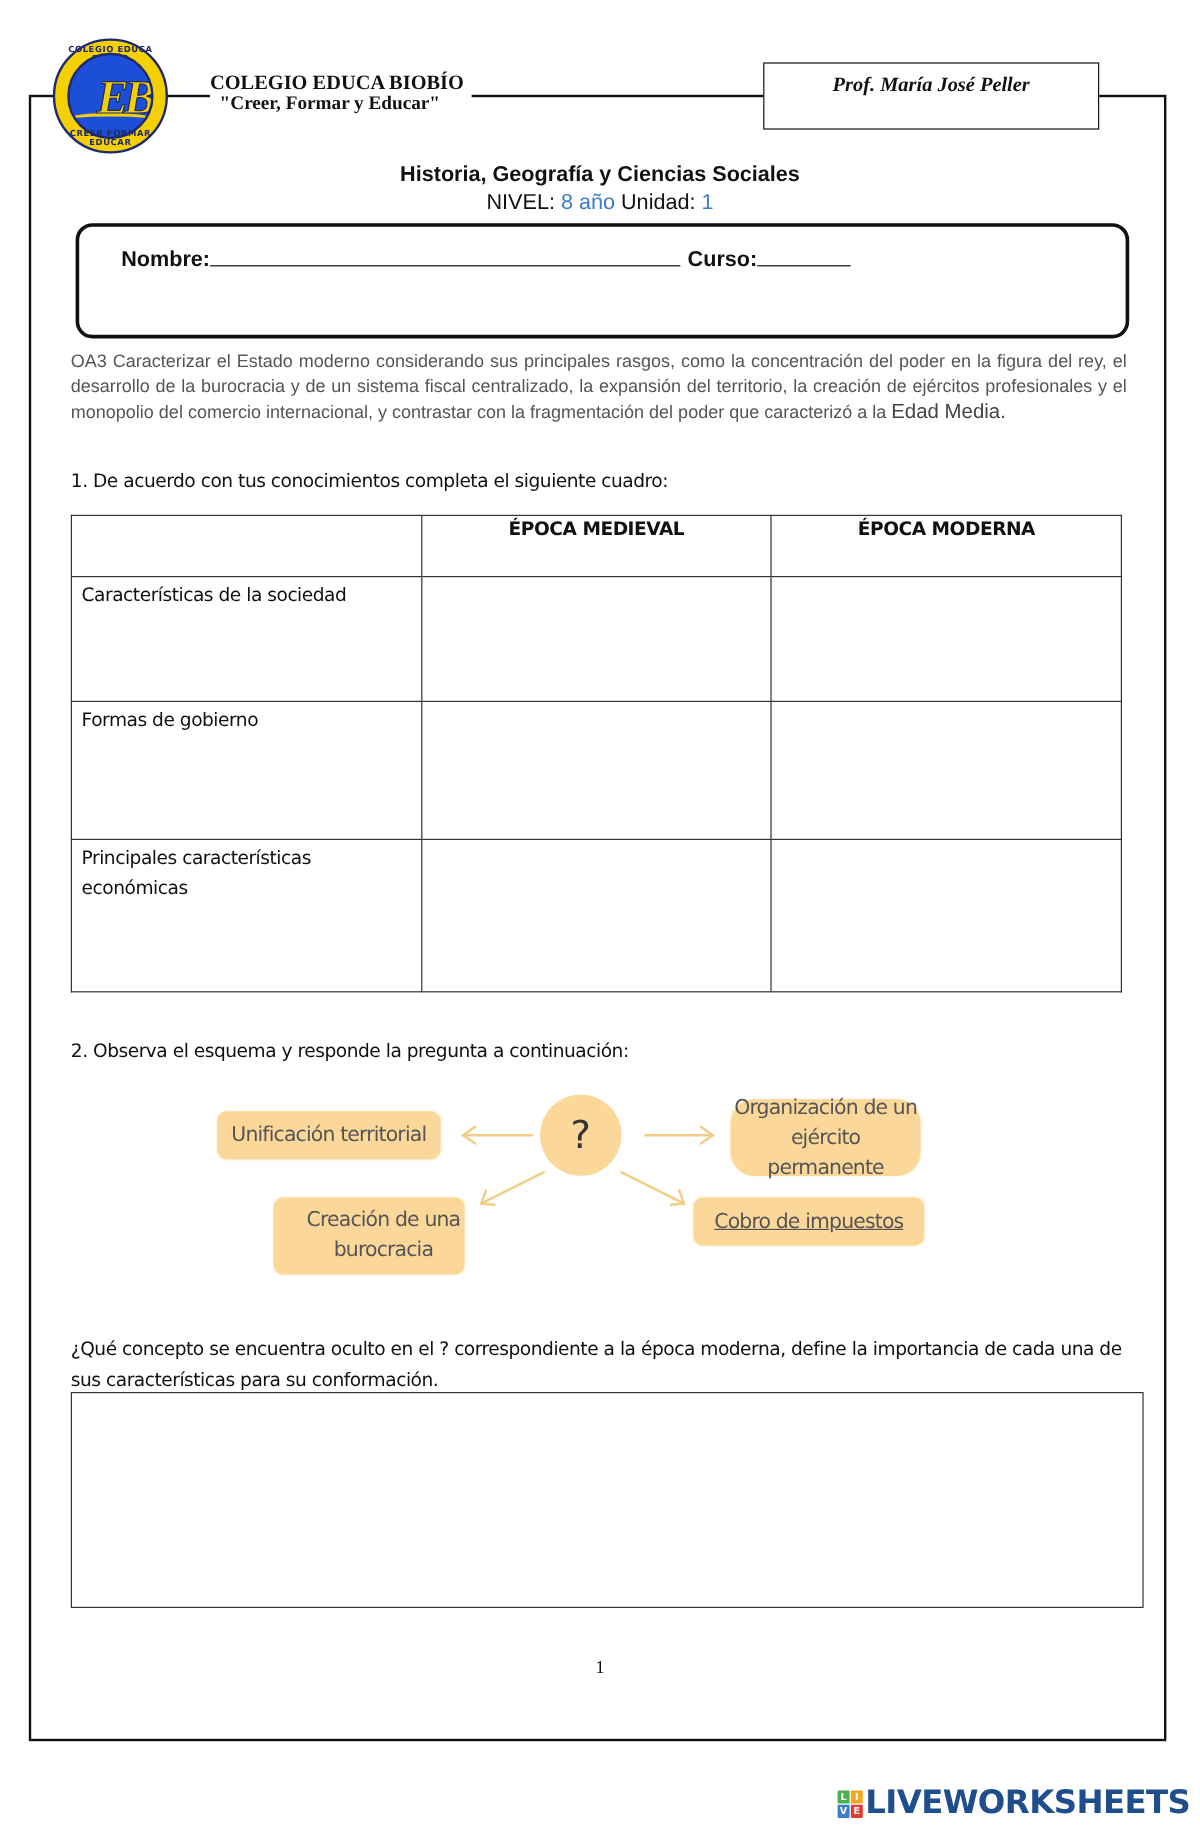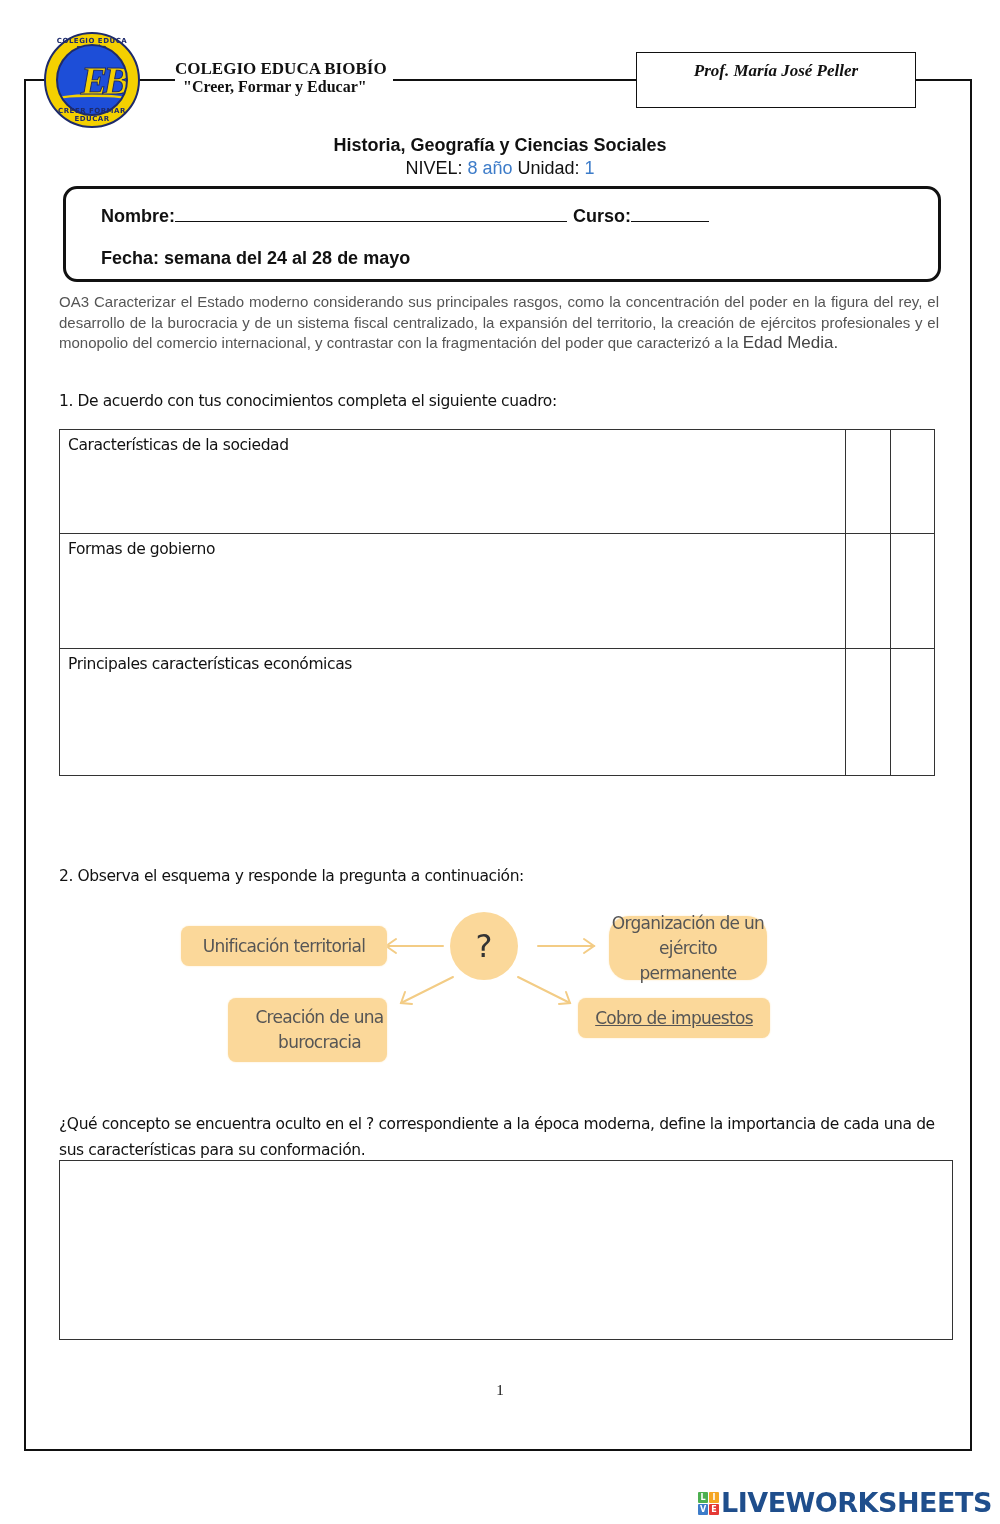--- a/index.html
+++ b/index.html
@@ -107,21 +107,21 @@
     .cell-input { cursor: text; }
     .row-label { line-height: 25px; display: block; padding-top: 0px; }
 
     .scheme { position: absolute; left: 0; top: 900px; width: 1000px; height: 170px; }
     .pill {
       position: absolute; background: #fbd89a; border-radius: 8px; color: #555;
       font-family: "DejaVu Sans", sans-serif; font-size: 17px; letter-spacing: -0.7px;
       display: flex; align-items: center; justify-content: center; text-align: center;
       line-height: 25px; box-shadow: 0 0 2px #fde8c0;
     }
-    .p-unif { left: 181px; top: 26px; width: 206px; height: 40px; }
+    .p-unif { left: 181px; top: 26px; width: 186px; height: 40px; }
     .p-org { left: 609px; top: 16px; width: 158px; height: 64px; border-radius: 20px; }
     .p-crea { left: 228px; top: 98px; width: 159px; height: 64px; padding-left: 24px; }
     .p-cobro { left: 578px; top: 98px; width: 192px; height: 40px; text-decoration: underline; }
     .center-circle {
       position: absolute; left: 450px; top: 12px; width: 68px; height: 68px; border-radius: 50%;
       background: #fbd89a; display: flex; align-items: center; justify-content: center;
       font-size: 32px; color: #333; font-family: "DejaVu Sans", sans-serif;
     }
     .scheme svg { position: absolute; left: 0; top: 0; }
 
@@ -180,32 +180,36 @@
   <span>NIVEL:</span>
   <span class="accent">8 año</span>
   <span>Unidad:</span>
   <span class="accent">1</span>
 </div>
 
 <div class="student-box">
   <div class="field-row r1">
     <span>Nombre:</span><span class="blank nombre"></span><span>Curso:</span><span class="blank curso"></span>
   </div>
-  <div class="field-row r2">Fecha: semana del 24 al 28 de mayo</div>
 </div>
 
 <div class="objective">
   <span>OA3 Caracterizar el Estado moderno considerando sus principales rasgos, como la concentración del poder en la figura del rey, el desarrollo de la burocracia y de un sistema fiscal centralizado, la expansión del territorio, la creación de ejércitos profesionales y el monopolio del comercio internacional, y contrastar con la fragmentación del poder que caracterizó a la</span>
   <span class="big">Edad Media.</span>
 </div>
 
 <div class="q-text q1">1. De acuerdo con tus conocimientos completa el siguiente cuadro:</div>
 
 <table class="cuadro">
   <tbody>
+      <tr class="h-row">
+    <th class="col-0"></th>
+    <th class="col-1">ÉPOCA MEDIEVAL</th>
+    <th class="col-2">ÉPOCA MODERNA</th>
+  </tr>
   <tr class="r-1">
     <td>
           <span class="row-label">Características de la sociedad</span>
         </td>
     <td class="cell-input"></td>
     <td class="cell-input"></td>
   </tr>
   <tr class="r-2">
     <td>
           <span class="row-label">Formas de gobierno</span>

